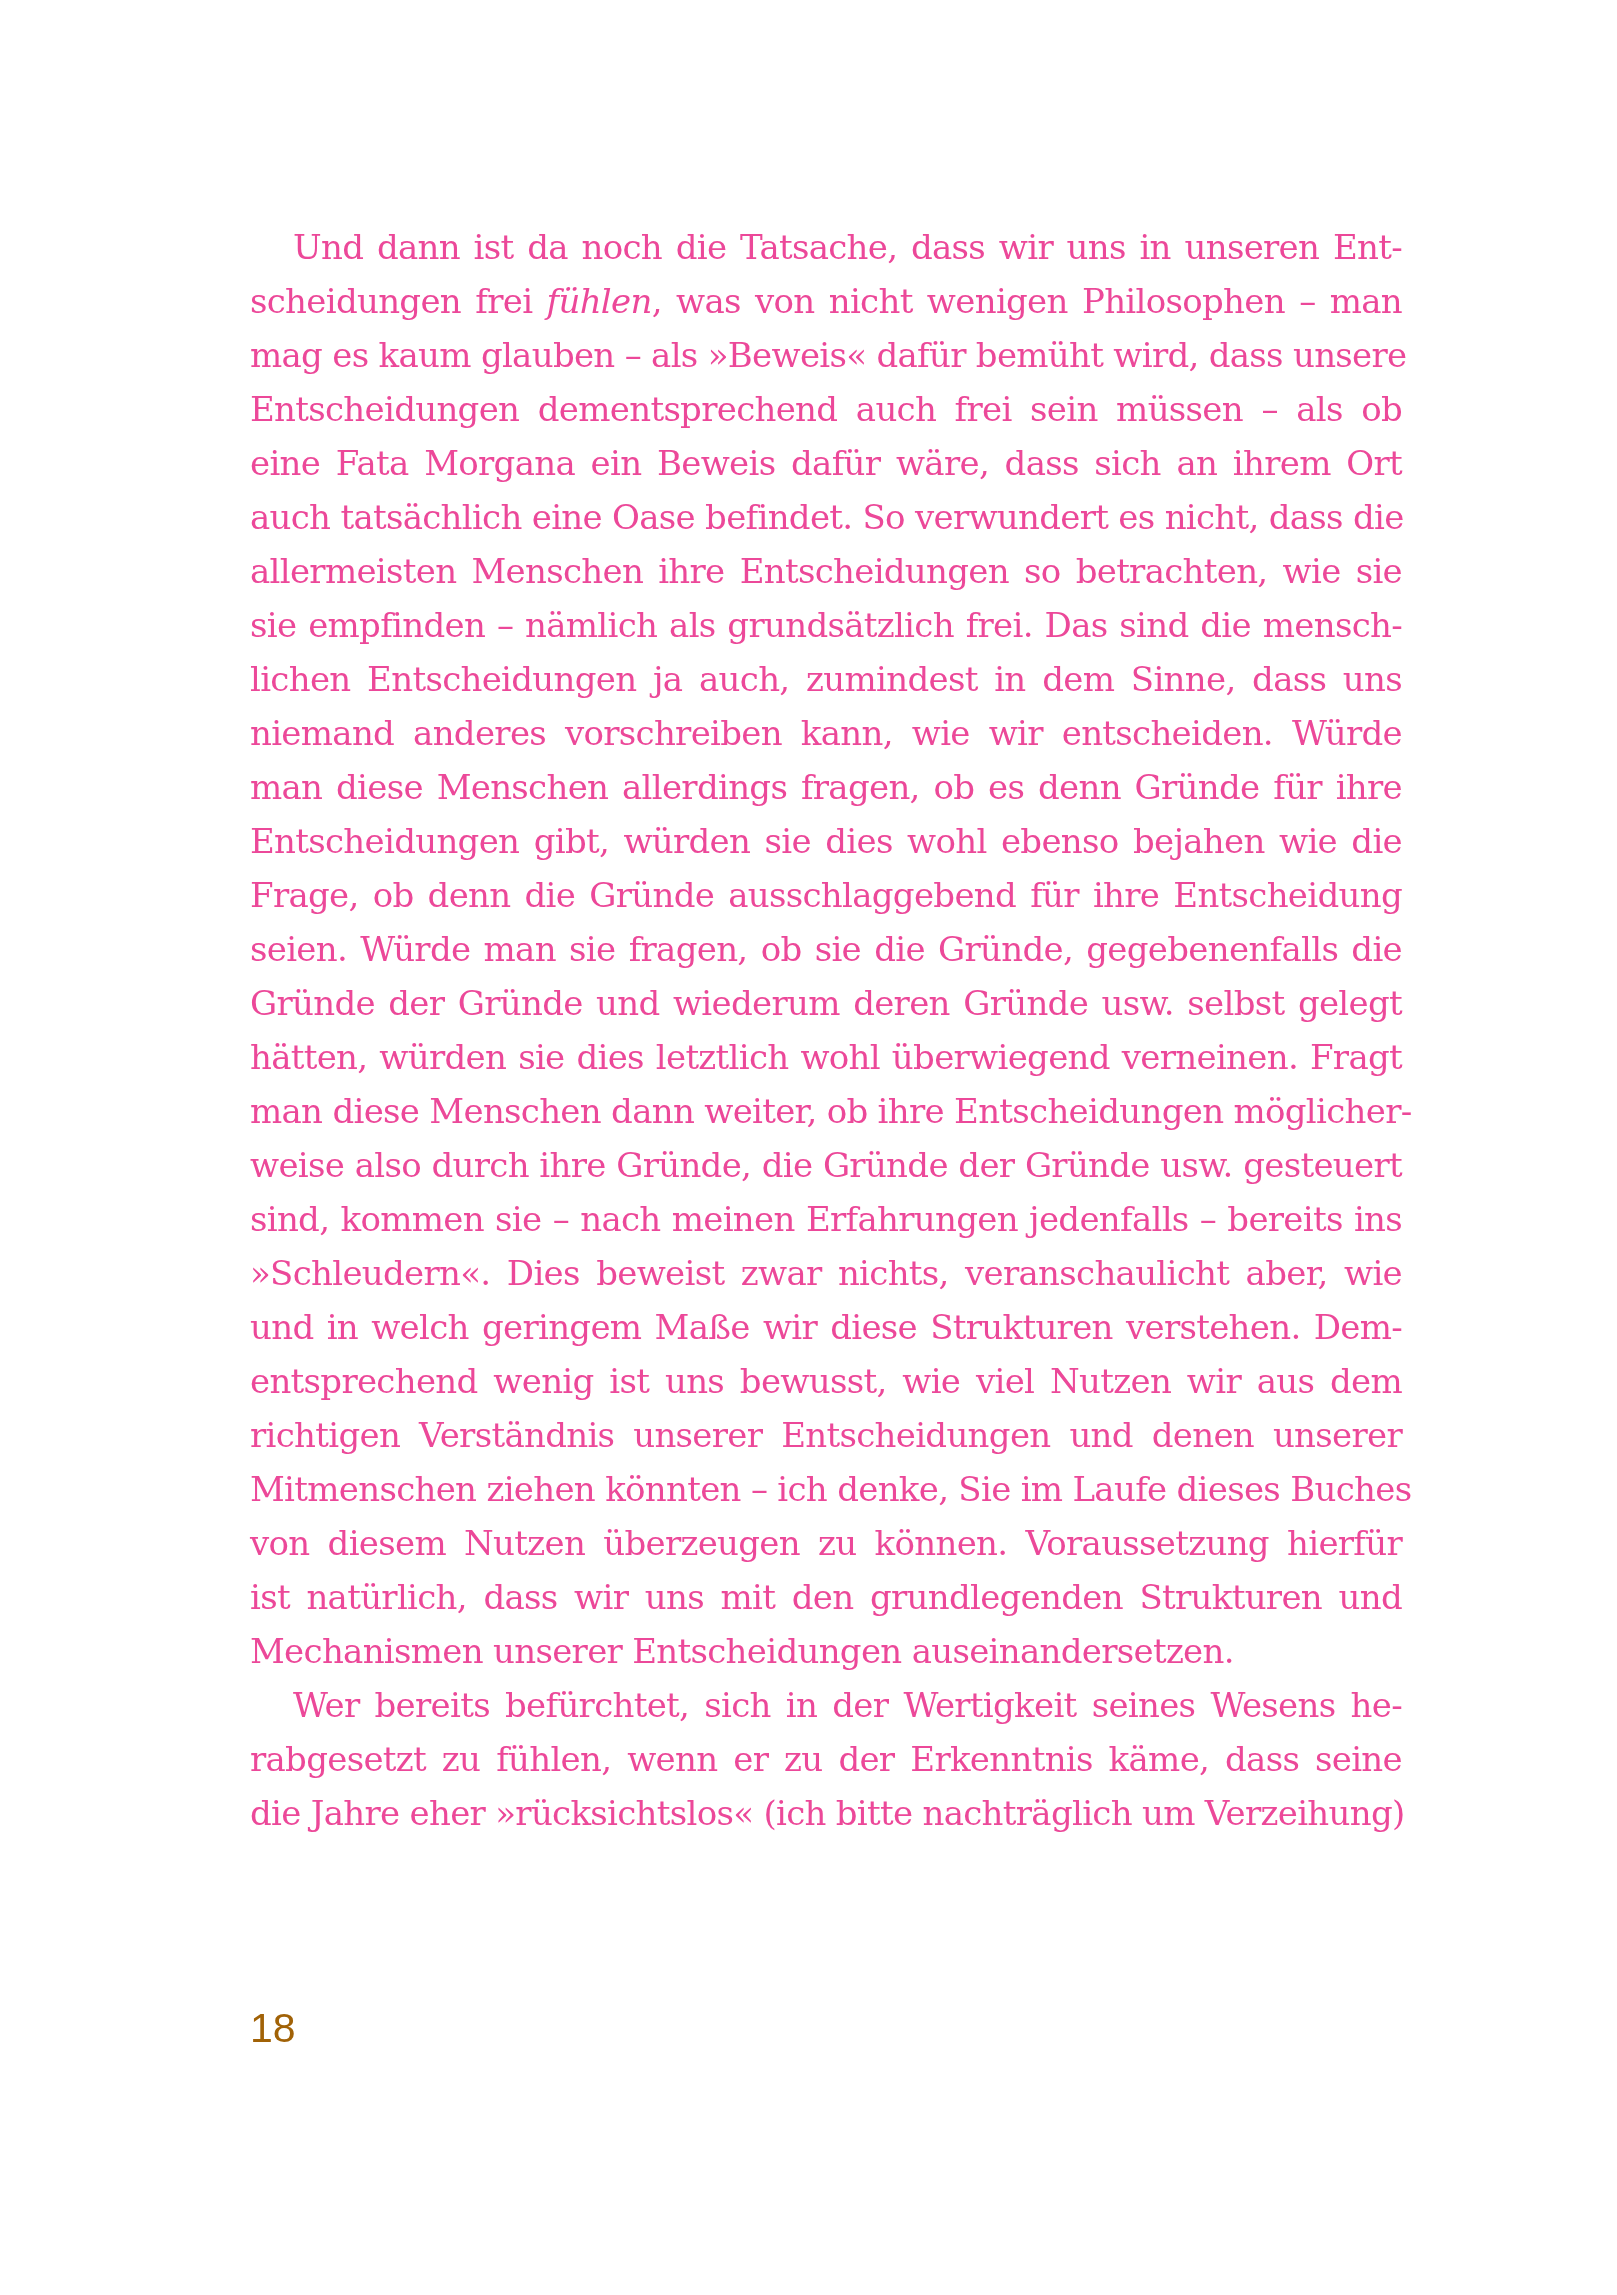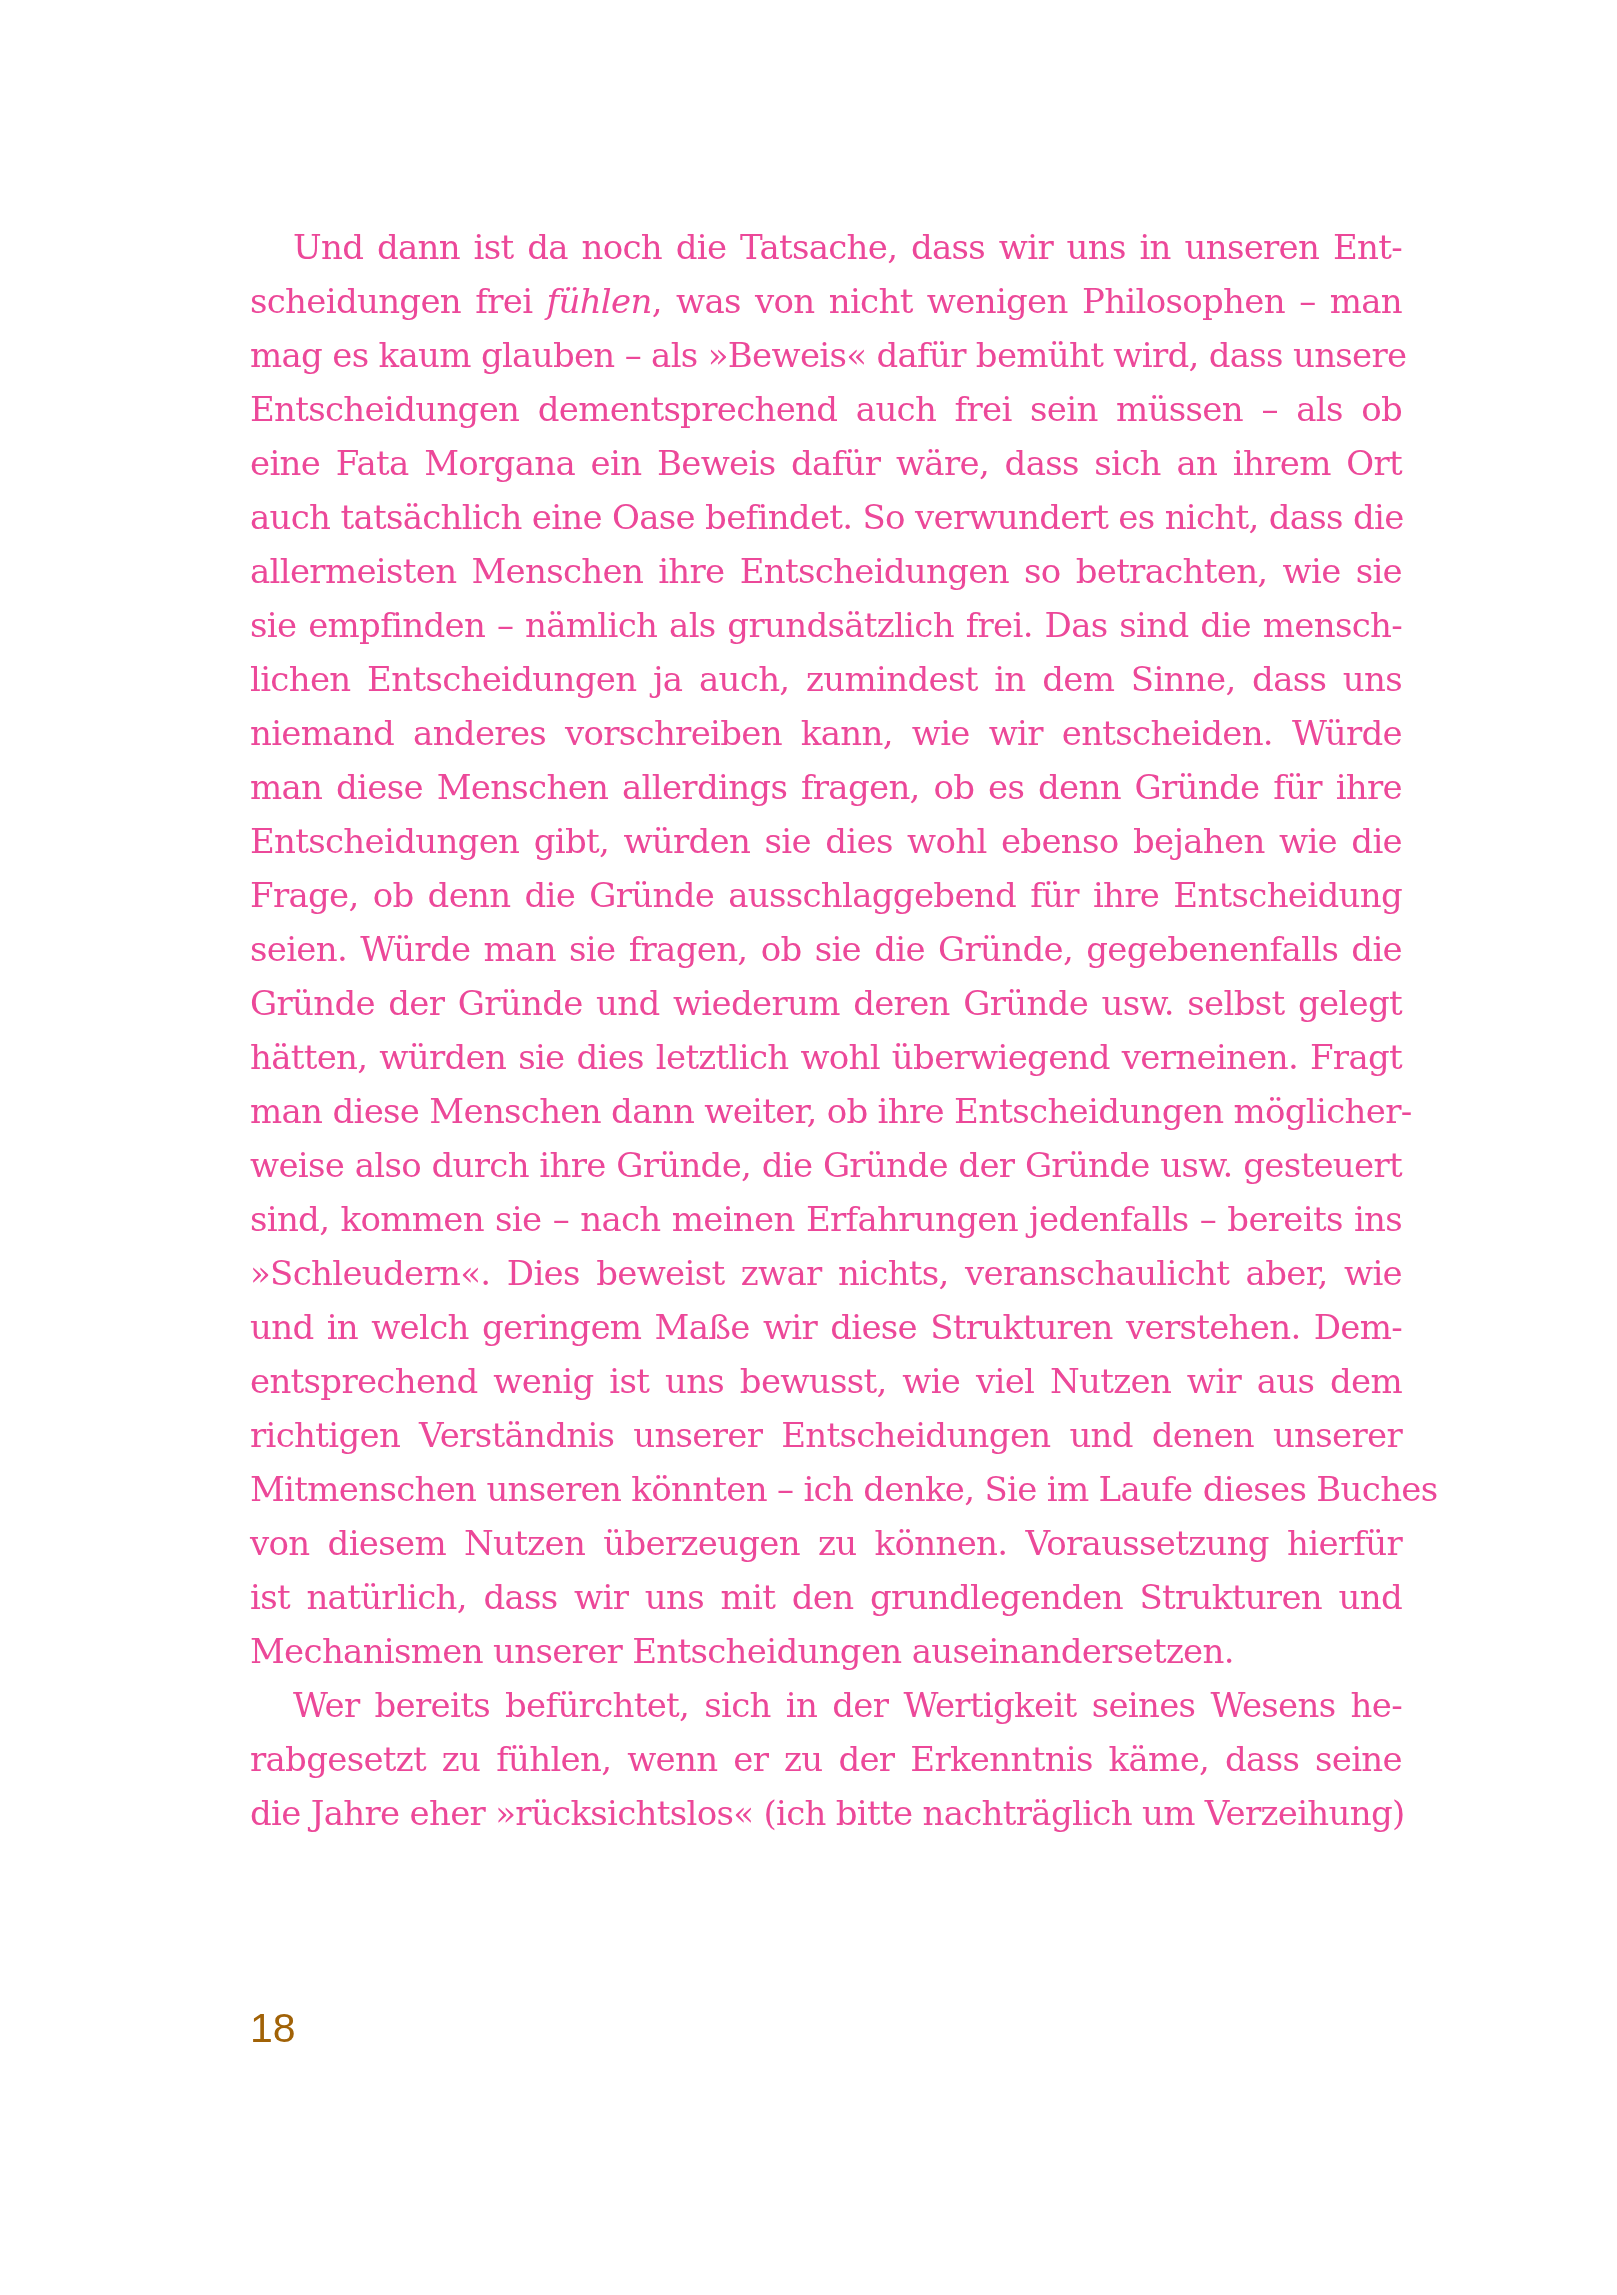--- a/index.html
+++ b/index.html
@@ -75,21 +75,21 @@
       <span class="line">seien. Würde man sie fragen, ob sie die Gründe, gegebenenfalls die</span>
       <span class="line">Gründe der Gründe und wiederum deren Gründe usw. selbst gelegt</span>
       <span class="line">hätten, würden sie dies letztlich wohl überwiegend verneinen. Fragt</span>
       <span class="line">man diese Menschen dann weiter, ob ihre Entscheidungen möglicher-</span>
       <span class="line">weise also durch ihre Gründe, die Gründe der Gründe usw. gesteuert</span>
       <span class="line">sind, kommen sie – nach meinen Erfahrungen jedenfalls – bereits ins</span>
       <span class="line">»Schleudern«. Dies beweist zwar nichts, veranschaulicht aber, wie</span>
       <span class="line">und in welch geringem Maße wir diese Strukturen verstehen. Dem-</span>
       <span class="line">entsprechend wenig ist uns bewusst, wie viel Nutzen wir aus dem</span>
       <span class="line">richtigen Verständnis unserer Entscheidungen und denen unserer</span>
-      <span class="line">Mitmenschen unseren könnten – ich denke, Sie im Laufe dieses Buches</span>
+      <span class="line">Mitmenschen ziehen könnten – ich denke, Sie im Laufe dieses Buches</span>
       <span class="line">von diesem Nutzen überzeugen zu können. Voraussetzung hierfür</span>
       <span class="line">ist natürlich, dass wir uns mit den grundlegenden Strukturen und</span>
       <span class="line last">Mechanismen unserer Entscheidungen auseinandersetzen.</span>
     </p>
 
     <p style="margin:0">
       <span class="line indent">Wer bereits befürchtet, sich in der Wertigkeit seines Wesens he-</span>
       <span class="line">rabgesetzt zu fühlen, wenn er zu der Erkenntnis käme, dass seine</span>
       <span class="line">die Jahre eher »rücksichtslos« (ich bitte nachträglich um Verzeihung)</span>
     </p>

